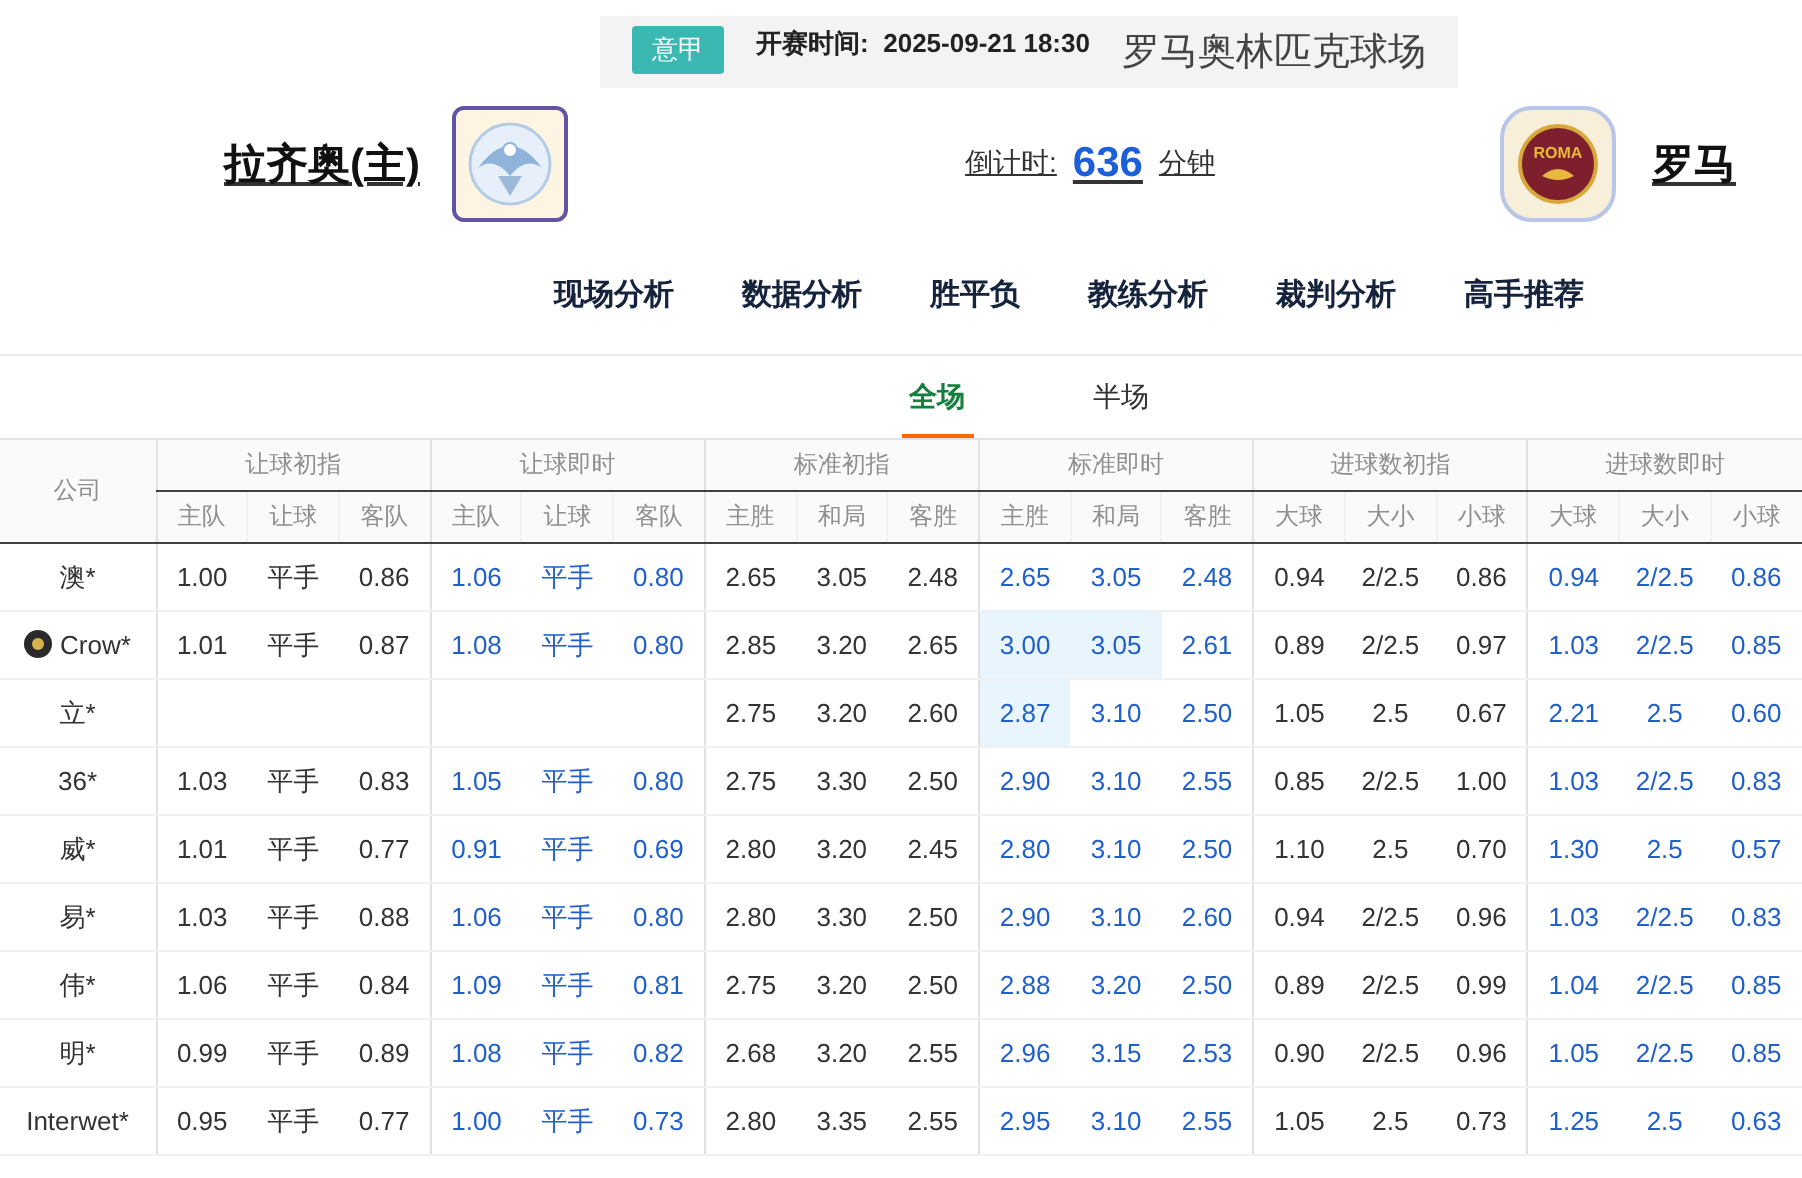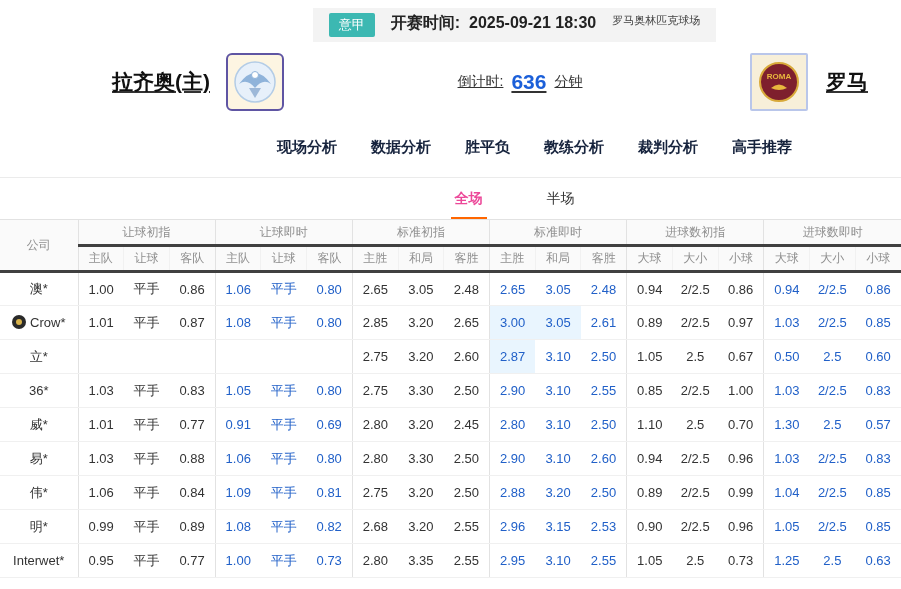--- a/index.html
+++ b/index.html
@@ -7,57 +7,57 @@
     width:901px; height:589px; overflow:hidden; background:#fff;
     font-family:"Liberation Sans","DejaVu Sans",sans-serif; color:#333;
   }
   
   .topbar { padding-top:8px; text-align:center; height:40px; }
   .topbar-inner {
     display:inline-flex; align-items:flex-start; gap:16px;
     background:#f3f3f3; padding:5px 16px; position:relative; left:64px;
   }
   .league-badge { background:#3cb8b2; color:#fff; font-size:13px; padding:3px 10px; border-radius:2px; }
-  .kickoff { font-size:16px; font-weight:bold; color:#222; }
-  .venue { font-size:11px; color:#444; }
+  .kickoff { font-size:13px; font-weight:bold; color:#222; }
+  .venue { font-size:19px; color:#444; }
   
   .team-header {
     display:flex; align-items:center; justify-content:space-between;
     padding:10px 33px 12px 112px; height:86px;text-decoration:underline;
   }
   .team-side { display:flex; align-items:center; }
   .home { gap:16px; }
   .away { gap:18px; }
   .team-name { font-size:21px; font-weight:bold; color:#111; }
-  .countdown { display:flex; align-items:center; gap:8px; font-size:14px; color:#333; position:relative; left:3px; }
+  .countdown { display:flex; align-items:center; gap:8px; font-size:14px; color:#333; position:relative; left:28px; }
   .count { font-size:21px; font-weight:bold; color:#1b5fd9; }
   .logo-box { width:58px; height:58px; display:flex; align-items:center; justify-content:center; border-radius:6px; }
   .lazio-box { border:2px solid #5f55a3; background:#fdf5e2; }
-  .roma-box  { border:2px solid #b9c6ea; background:#f7efd9; border-radius:2px; }
+  .roma-box  { border:2px solid #b9c6ea; background:#f7efd9; border-radius:16px; }
   
   .nav-row { text-align:center; padding:12px 0 10px; }
   .nav-inner { display:inline-flex; align-items:flex-start; gap:34px; position:relative; left:64px;margin-left:40px; }
   .tab { font-size:15px; font-weight:bold; color:#16233d; cursor:pointer; white-space:nowrap; }
   .tab.active {
     background:#ea4a0e; color:#fff; padding:6px 21px; border-radius:16px;
     box-shadow:0 2px 5px rgba(234,74,14,.45);
   }
   
   .sub-row { border-top:1px solid #ebebeb; margin-top:10px; text-align:center; }
   .sub-inner { display:inline-flex; gap:56px; position:relative; left:64px; padding-top:12px; }
   .sub-tab { font-size:14px; color:#333; padding:0 4px 9px; cursor:pointer; }
-  .sub-tab.active { color:#ec4899; font-weight:bold; border-bottom:2px solid #f60; }
+  .sub-tab.active { color:#15803d; font-weight:bold; border-bottom:2px solid #f60; }
   
   #odds-table {
     width:901px; border-collapse:collapse; table-layout:fixed;
     border-top:1px solid #e2e2e2; text-align:center; font-size:13px;
   }
   #odds-table thead th {
     background:#fafafa; color:#8f8f8f; font-weight:normal; font-size:12px;
-    height:26px; border-bottom:3px solid #404040;
+    height:26px; border-bottom:1px solid #404040;
   }
   #odds-table .sub-h { border-left:1px solid #f1f1f1; }
   #odds-table .gstart { border-left:1px solid #e2e2e2 !important; }
   #odds-table tbody td { height:34px; border-bottom:1px solid #f0f0f0; color:#333; }
   #odds-table td.live { color:#2160c8; }
   #odds-table td.hl { background:#e9f5fe; }
   #odds-table td.company { font-size:13px; color:#333; }
   .co-icon {
     display:inline-block; width:14px; height:14px; border-radius:50%;
     background:#2a2a2a; margin-right:4px; vertical-align:-2px; position:relative;
@@ -228,21 +228,21 @@
         <td class="live"></td>
         <td class="gstart init">2.75</td>
         <td class="init">3.20</td>
         <td class="init">2.60</td>
         <td class="gstart live hl">2.87</td>
         <td class="live">3.10</td>
         <td class="live">2.50</td>
         <td class="gstart init">1.05</td>
         <td class="init">2.5</td>
         <td class="init">0.67</td>
-        <td class="gstart live">0.50</td>
+        <td class="gstart live">2.21</td>
         <td class="live">2.5</td>
         <td class="live">0.60</td>
       </tr>
       <tr>
         <td class="company"><span>36*</span></td>
         <td class="gstart init">1.03</td>
         <td class="init">平手</td>
         <td class="init">0.83</td>
         <td class="gstart live">1.05</td>
         <td class="live">平手</td>

